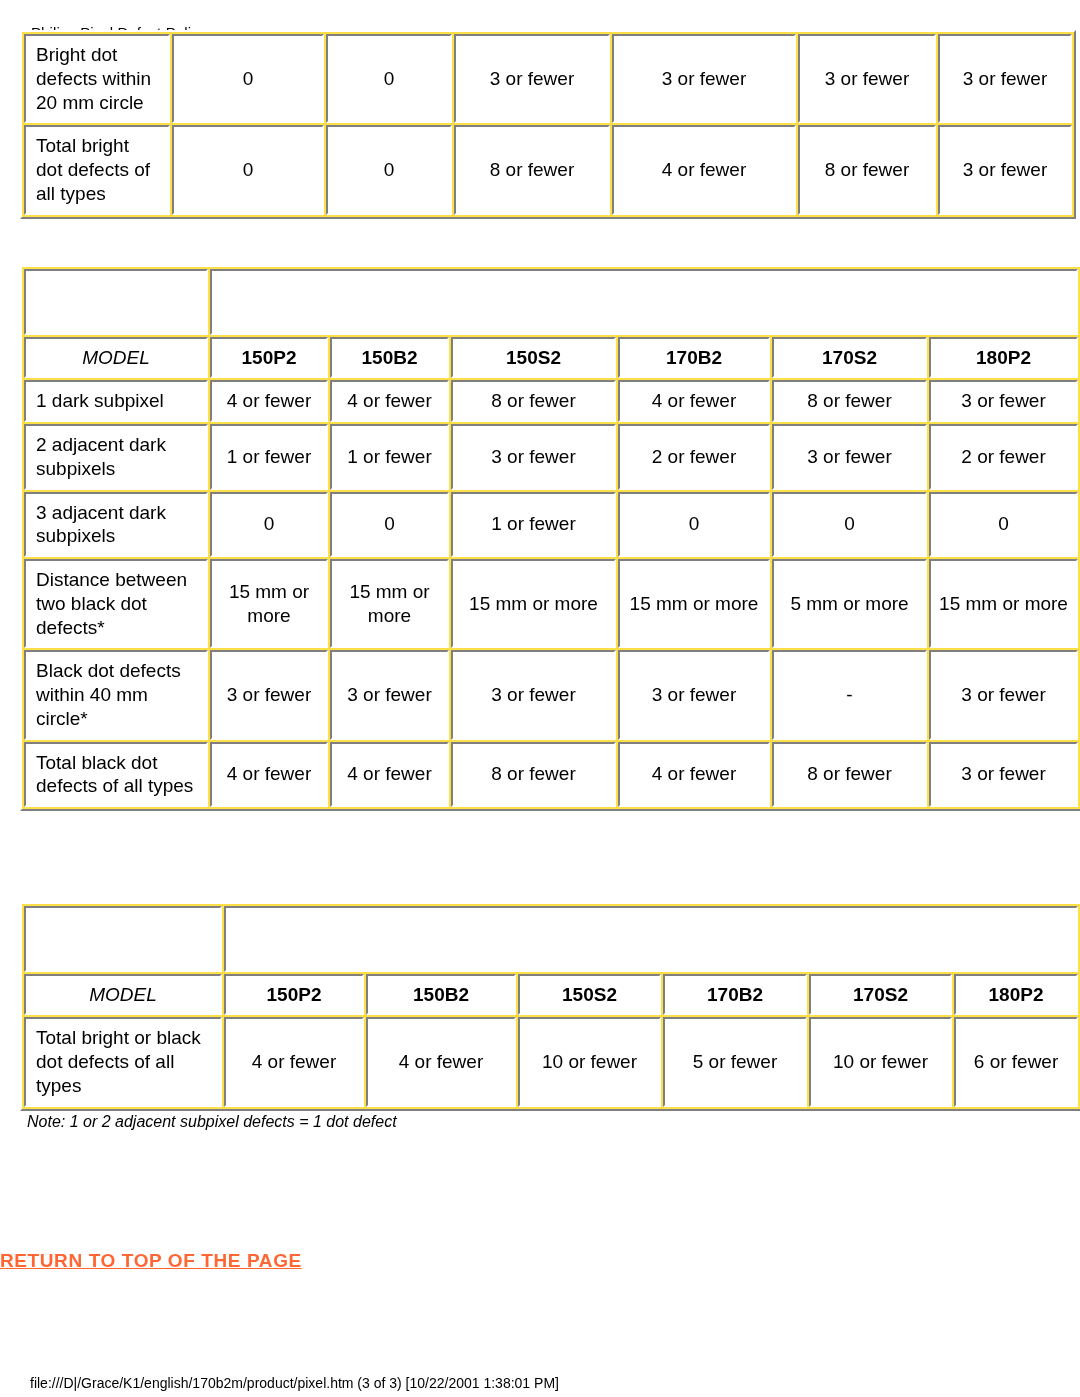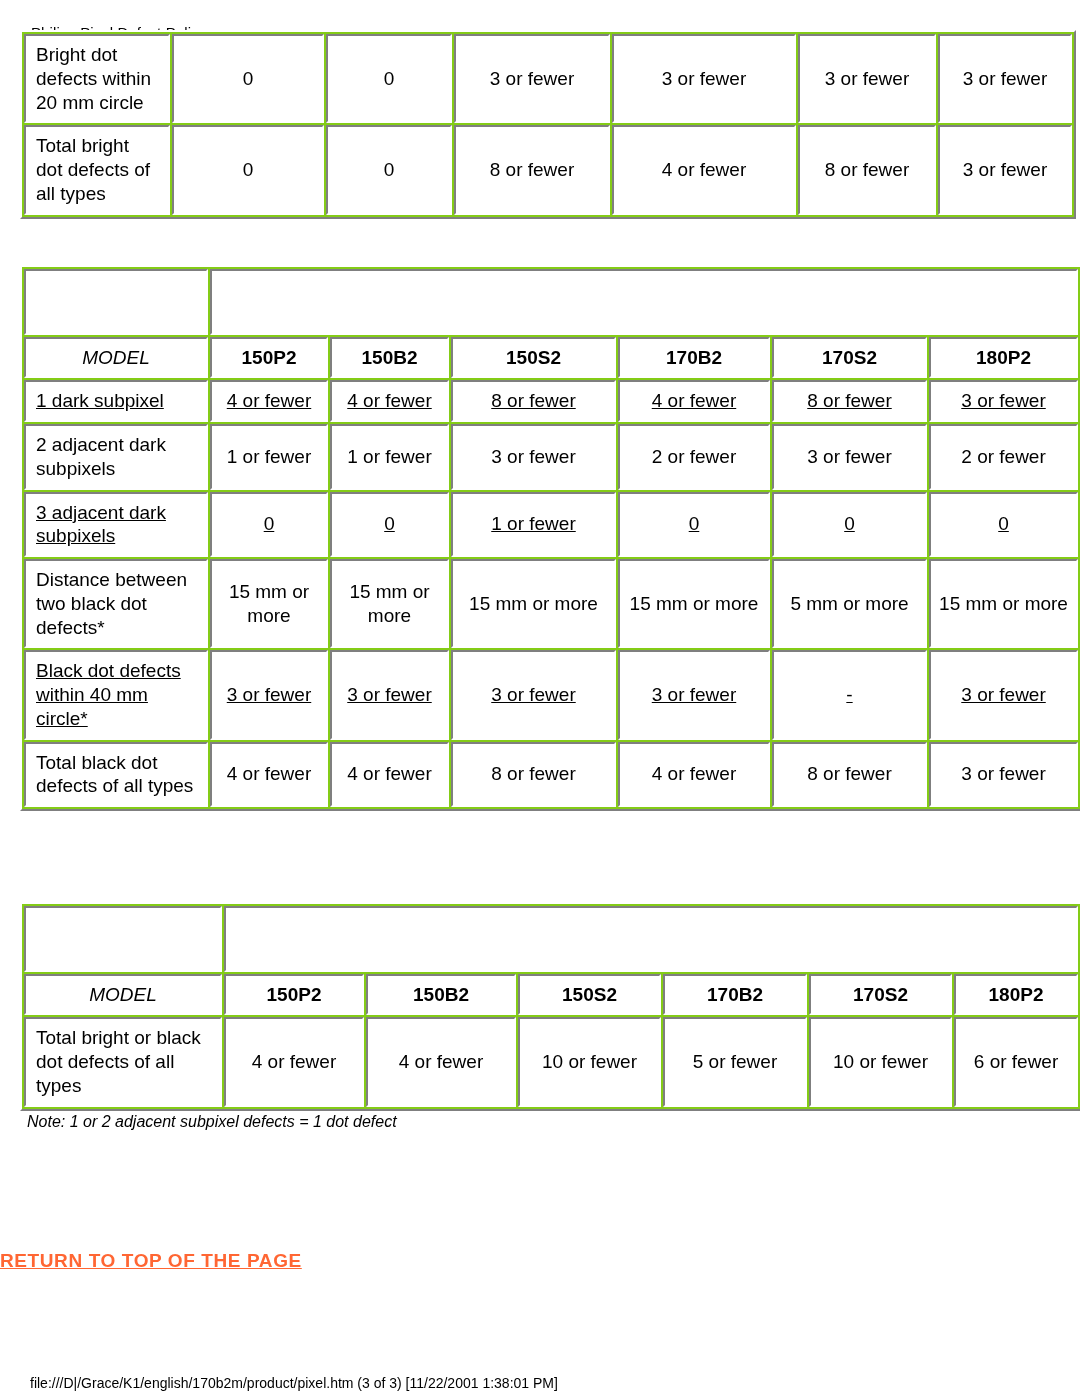--- a/index.html
+++ b/index.html
@@ -28,42 +28,42 @@
     top: 24px;
     font-size: 15px;
     color: #000;
     letter-spacing: 0.1px;
   }
 
   
   table.dtable {
     border-collapse: separate;
     border-spacing: 2px;
-    background: #84cc16;
+    background: #fde047;
     border: 2px solid;
     border-color: #ffffff #7f7f7f #7f7f7f #ffffff;
     table-layout: fixed;
   }
   table.dtable td {
     border: 2px solid;
     border-color: #7f7f7f #ffffff #ffffff #7f7f7f;
     padding: 7px 8px;
     font-size: 19px;
     line-height: 1.25;
     vertical-align: middle;
     text-align: center;
     background: #ffffff;
     box-sizing: border-box;
   }
   table.dtable td.rowhead {
     text-align: left;
     padding-left: 10px;
   }
   td.yellow { background: #ffff66; }
-  td.cyan   { background: #ccffff; text-decoration: underline; }
+  td.cyan   { background: #ccffff; }
   td.pink   { background: #ffccff; }
 
   td.corner-black {
     background: #000000;
     color: #ffffff;
     font-weight: bold;
     text-align: left;
     padding-left: 13px;
     font-size: 19px;
     letter-spacing: 0.3px;
@@ -302,15 +302,15 @@
       </tr>
     </tbody>
   </table>
 
   <div class="note">Note: 1 or 2 adjacent subpixel defects = 1 dot defect</div>
 
   <div class="return-link">
     <a href="#">RETURN TO TOP OF THE PAGE</a>
   </div>
 
-  <div class="footer">file:///D|/Grace/K1/english/170b2m/product/pixel.htm (3 of 3) [11/22/2001 1:38:01 PM]</div>
+  <div class="footer">file:///D|/Grace/K1/english/170b2m/product/pixel.htm (3 of 3) [10/22/2001 1:38:01 PM]</div>
 
 </div>
 
 </body></html>

